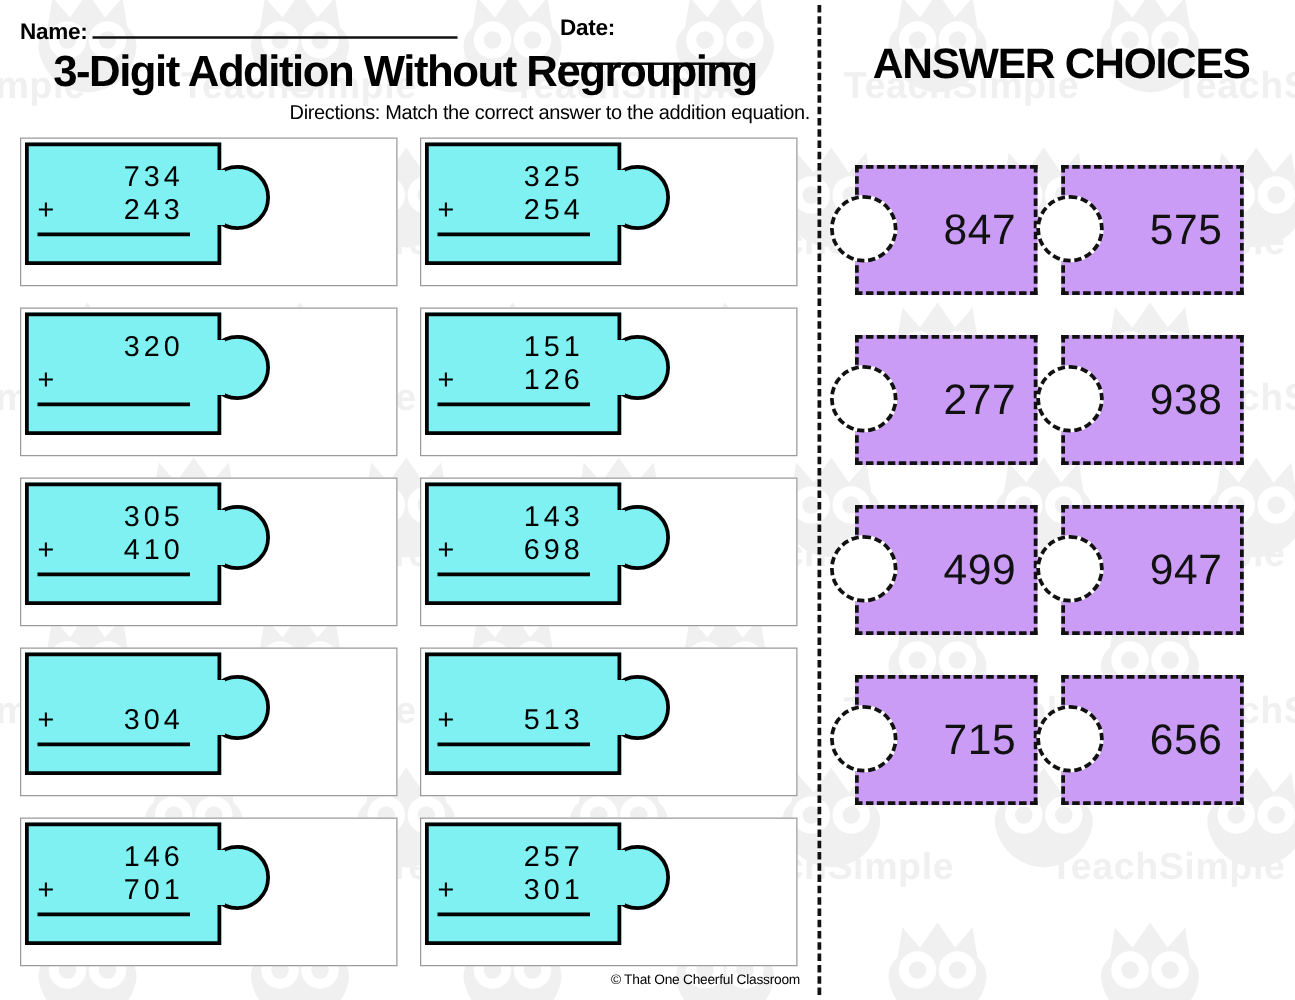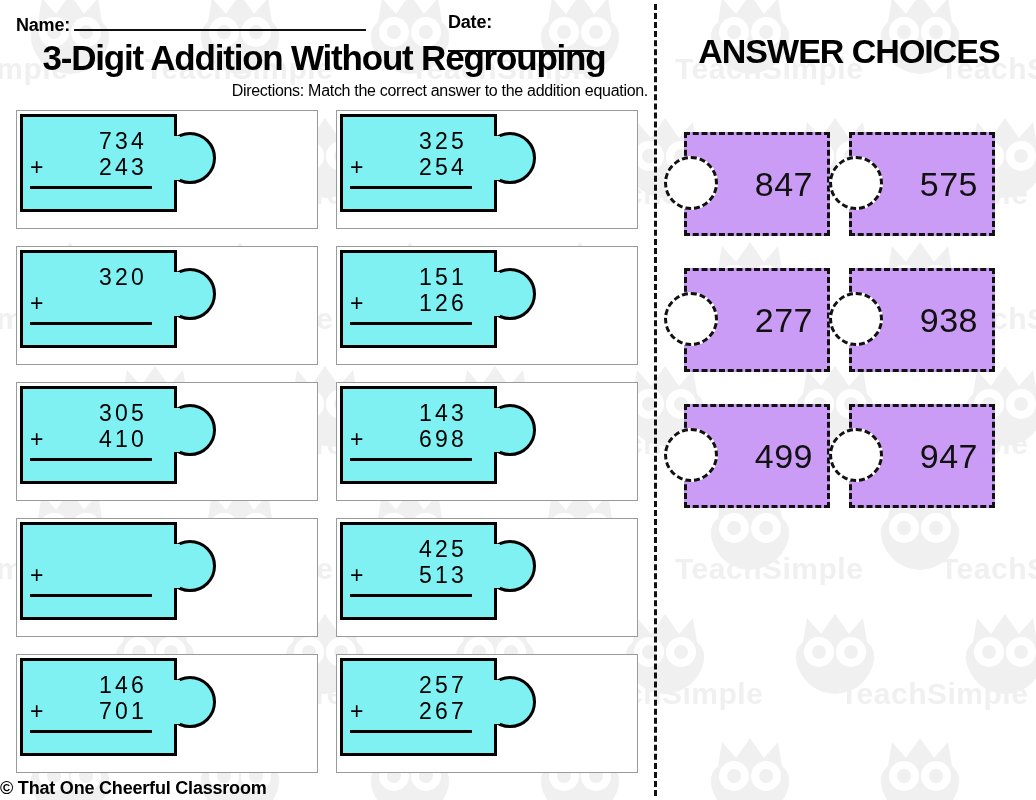--- a/index.html
+++ b/index.html
@@ -257,27 +257,26 @@
     font-size: 34px;
     letter-spacing: 0.5px;
     color: #111;
   }
 
   
   #footer-credit {
     position: absolute;
     left: 0; top: 778px;
     width: 648px;
-    text-align: left;
+    text-align: right;
     padding-right: 8px;
     box-sizing: border-box;
     font-family: "Liberation Sans", sans-serif;
-    font-size: 18px;
+    font-size: 11px;
     letter-spacing: -0.2px;
-    font-weight: bold;
   }
 </style>
 </head>
 <body>
 
 <div id="watermark">
     <div class="wm-text" style="left: -120px; top: 52px; color: rgb(240, 240, 240);">TeachSimple</div>
     <div class="wm-text" style="left: 145px; top: 52px; color: rgb(240, 240, 240);">TeachSimple</div>
     <div class="wm-text" style="left: 410px; top: 52px; color: rgb(240, 240, 240);">TeachSimple</div>
     <div class="wm-text" style="left: 675px; top: 52px; color: rgb(240, 240, 240);">TeachSimple</div>
@@ -787,31 +786,31 @@
           </div>
         </div>
         <div class="eq-row">
           <div class="eq-cell col-left">
             <div class="puzzle-piece">
               <div class="pp-knob"></div>
               <div class="pp-body"></div>
               <div class="pp-knob-mask"></div>
               <div class="equation">
                 <div class="eq-plus">+</div>
+                <div class="eq-line eq-bottom">304</div>
                 <div class="eq-rule"></div>
               </div>
             </div>
           </div>
           <div class="eq-cell col-right">
             <div class="puzzle-piece">
               <div class="pp-knob"></div>
               <div class="pp-body"></div>
               <div class="pp-knob-mask"></div>
               <div class="equation">
-                <div class="eq-line eq-top">425</div>
                 <div class="eq-plus">+</div>
                 <div class="eq-line eq-bottom">513</div>
                 <div class="eq-rule"></div>
               </div>
             </div>
           </div>
         </div>
         <div class="eq-row">
           <div class="eq-cell col-left">
             <div class="puzzle-piece">
@@ -827,21 +826,21 @@
             </div>
           </div>
           <div class="eq-cell col-right">
             <div class="puzzle-piece">
               <div class="pp-knob"></div>
               <div class="pp-body"></div>
               <div class="pp-knob-mask"></div>
               <div class="equation">
                 <div class="eq-line eq-top">257</div>
                 <div class="eq-plus">+</div>
-                <div class="eq-line eq-bottom">267</div>
+                <div class="eq-line eq-bottom">301</div>
                 <div class="eq-rule"></div>
               </div>
             </div>
           </div>
         </div>
       </div>
 
     <div id="footer-credit">© That One Cheerful Classroom</div>
   </div>
 
@@ -873,16 +872,26 @@
         <div class="ans-row">
           <div class="ans-piece col-left">
             <div class="ans-notch"></div>
             <div class="ans-value">499</div>
           </div>
           <div class="ans-piece col-right">
             <div class="ans-notch"></div>
             <div class="ans-value">947</div>
           </div>
         </div>
+        <div class="ans-row">
+          <div class="ans-piece col-left">
+            <div class="ans-notch"></div>
+            <div class="ans-value">715</div>
+          </div>
+          <div class="ans-piece col-right">
+            <div class="ans-notch"></div>
+            <div class="ans-value">656</div>
+          </div>
+        </div>
       </div>
   </div>
 
 </div>
 
 </body></html>

